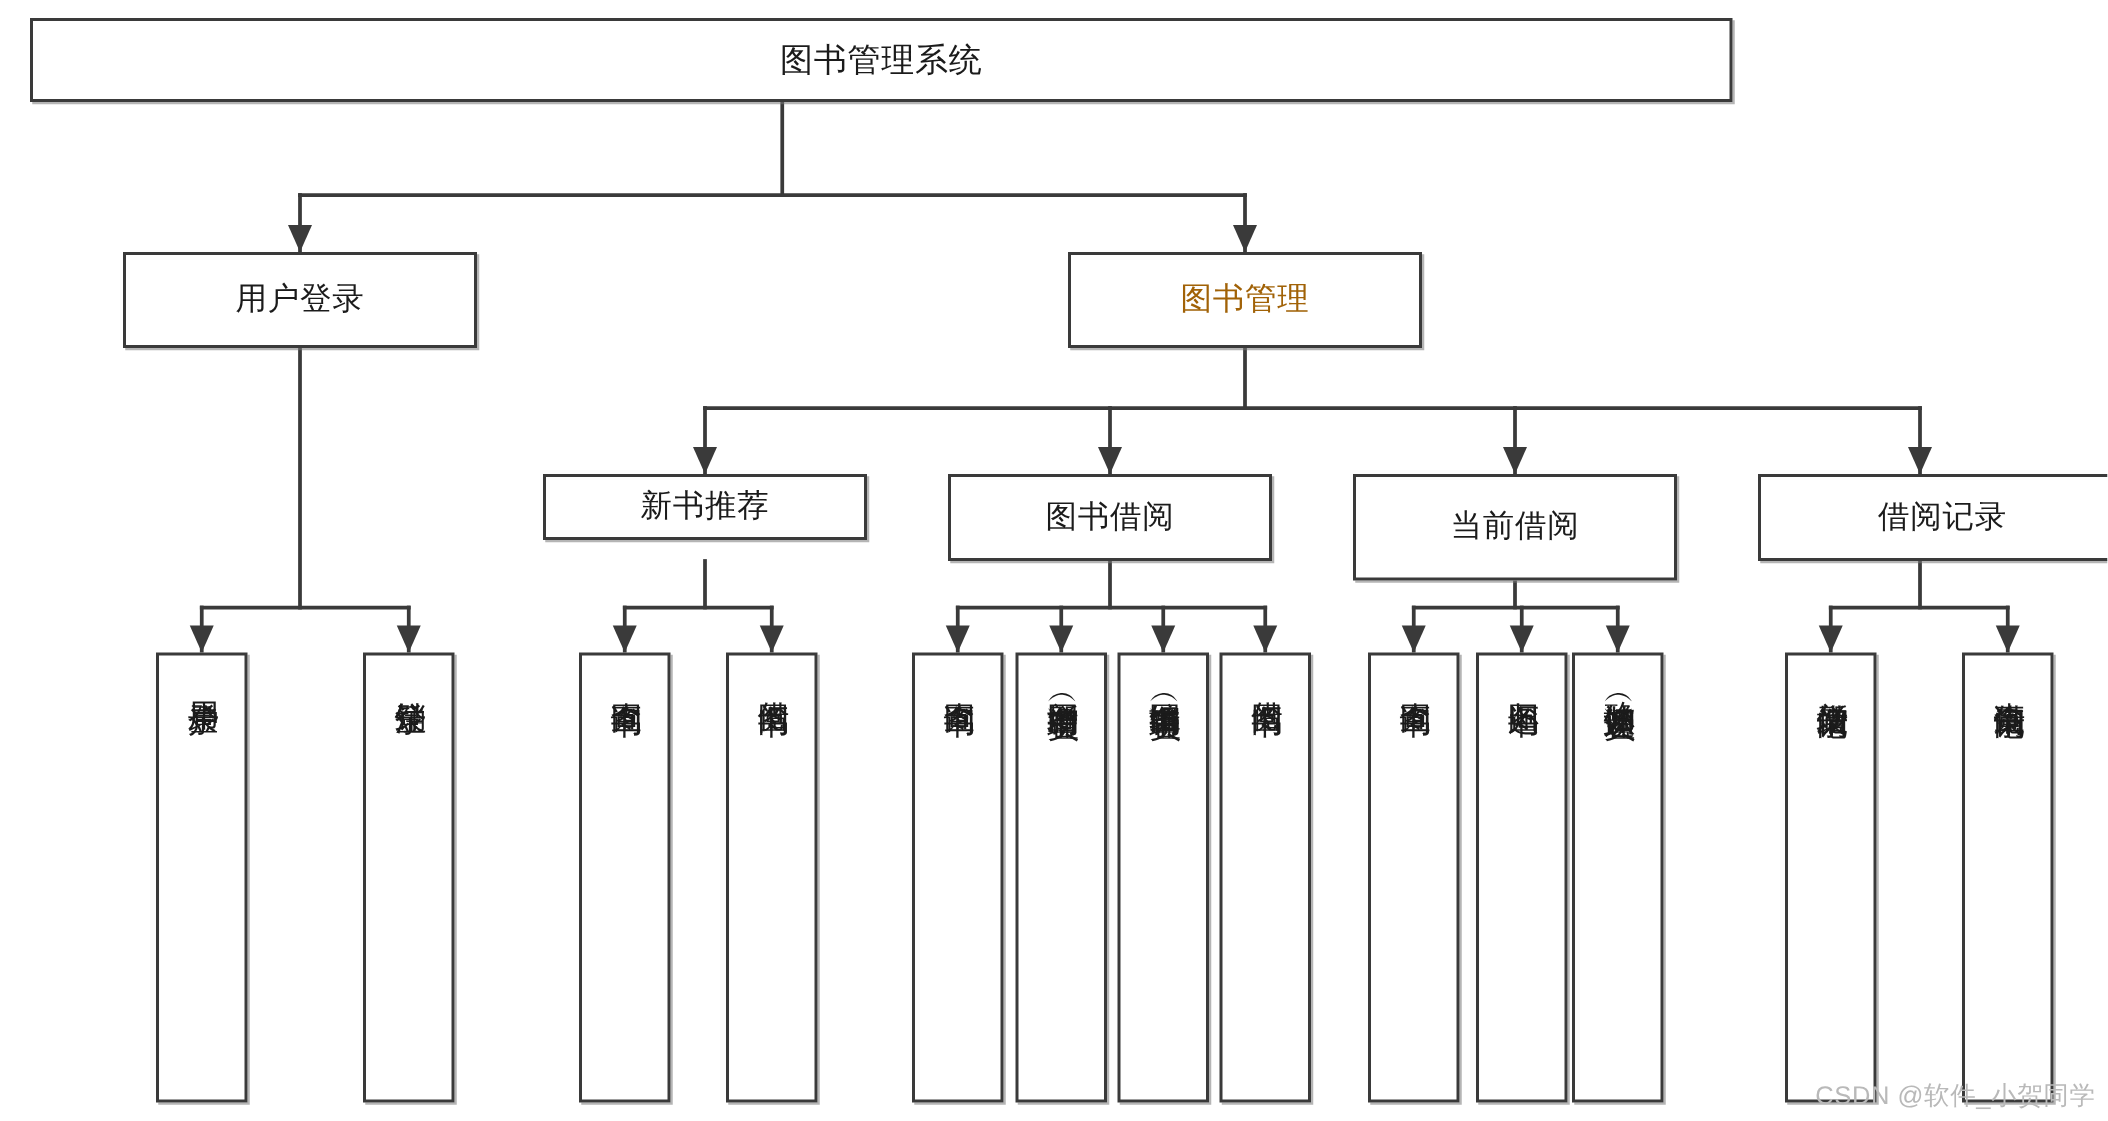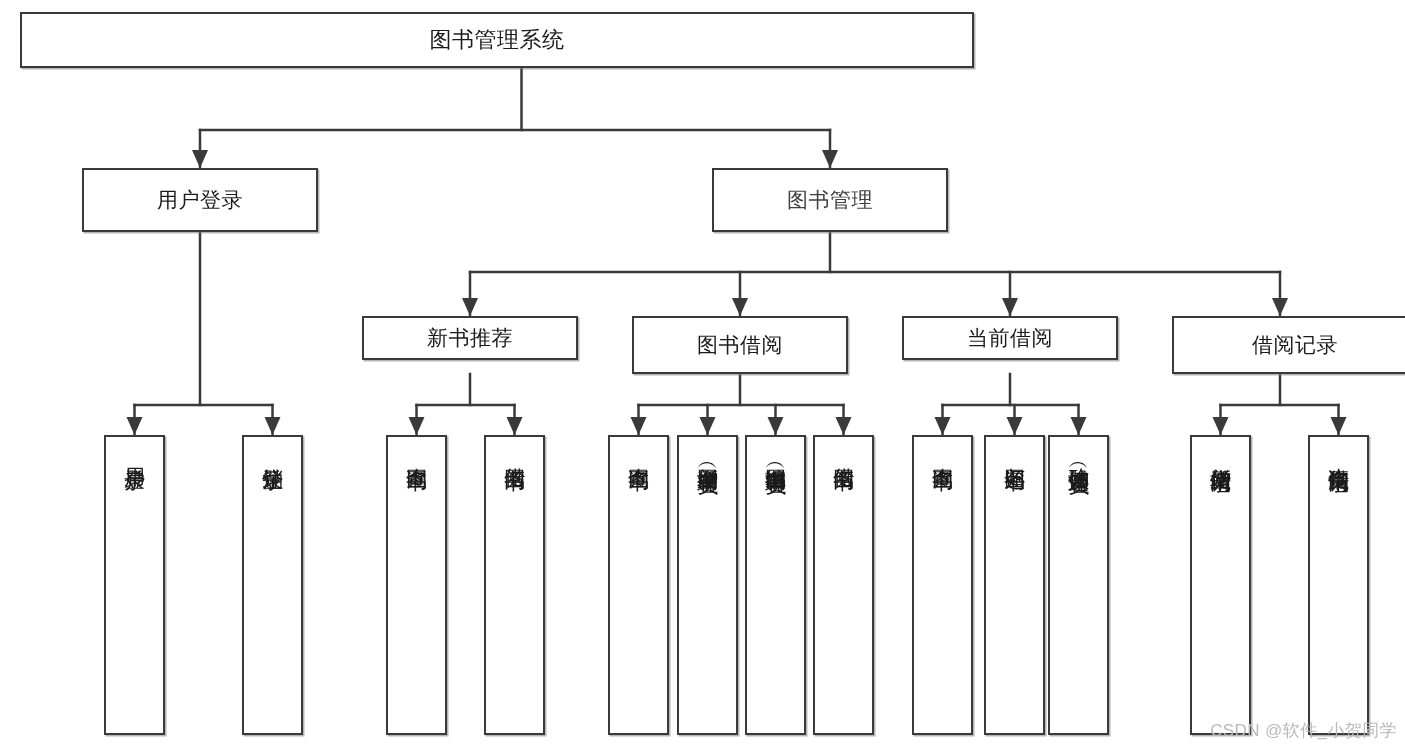--- a/index.html
+++ b/index.html
@@ -125,36 +125,36 @@
       <path d="M 1078.5 405 L 1078.5 435" fill="none" stroke="#3a3a3a" stroke-width="2.5" stroke-linecap="square"></path>
       <polygon points="1070.5,417 1086.5,417 1078.5,435" fill="#3a3a3a"></polygon>
       <path d="M 1280 374 L 1280 405" fill="none" stroke="#3a3a3a" stroke-width="2.5" stroke-linecap="square"></path>
       <path d="M 1220.5 405 L 1338.5 405" fill="none" stroke="#3a3a3a" stroke-width="2.5" stroke-linecap="square"></path>
       <path d="M 1220.5 405 L 1220.5 435" fill="none" stroke="#3a3a3a" stroke-width="2.5" stroke-linecap="square"></path>
       <polygon points="1212.5,417 1228.5,417 1220.5,435" fill="#3a3a3a"></polygon>
       <path d="M 1338.5 405 L 1338.5 435" fill="none" stroke="#3a3a3a" stroke-width="2.5" stroke-linecap="square"></path>
       <polygon points="1330.5,417 1346.5,417 1338.5,435" fill="#3a3a3a"></polygon>
     </svg>
   <div id="nodes-layer">
-      <div class="node h" id="node-root" style="left: 20px; top: 12px; width: 954px; height: 56px; border-color: rgb(58, 58, 58); color: rgb(27, 27, 27);">
+      <div class="node h" id="node-root" style="left: 20px; top: 12px; width: 1135px; height: 56px; border-color: rgb(58, 58, 58); color: rgb(27, 27, 27);">
         <span class="lbl">图书管理系统</span>
       </div>
       <div class="node h" id="node-user_login" style="left: 82px; top: 168px; width: 236px; height: 64px; border-color: rgb(58, 58, 58); color: rgb(27, 27, 27);">
         <span class="lbl">用户登录</span>
       </div>
-      <div class="node h" id="node-book_manage" style="left: 712px; top: 168px; width: 236px; height: 64px; border-color: rgb(58, 58, 58); color: #404040;">
+      <div class="node h" id="node-book_manage" style="left: 712px; top: 168px; width: 236px; height: 64px; border-color: rgb(58, 58, 58); color: #a16207;">
         <span class="lbl">图书管理</span>
       </div>
       <div class="node h" id="node-new_book_rec" style="left: 362px; top: 316px; width: 216px; height: 44px; border-color: rgb(58, 58, 58); color: rgb(27, 27, 27);">
         <span class="lbl">新书推荐</span>
       </div>
       <div class="node h" id="node-book_borrow" style="left: 632px; top: 316px; width: 216px; height: 58px; border-color: rgb(58, 58, 58); color: rgb(27, 27, 27); justify-content: center;">
         <span class="lbl">图书借阅</span>
       </div>
-      <div class="node h" id="node-current_borrow" style="left: 902px; top: 316px; width: 216px; height: 44px; border-color: rgb(58, 58, 58); color: rgb(27, 27, 27);">
+      <div class="node h" id="node-current_borrow" style="left: 902px; top: 316px; width: 216px; height: 71px; border-color: rgb(58, 58, 58); color: rgb(27, 27, 27);">
         <span class="lbl">当前借阅</span>
       </div>
       <div class="node h" id="node-borrow_record" style="left: 1172px; top: 316px; width: 246px; height: 58px; border-color: rgb(58, 58, 58); color: rgb(27, 27, 27);">
         <span class="lbl">借阅记录</span>
       </div>
       <div class="node v" id="node-leaf_user_login" style="left: 104px; top: 435px; width: 61px; height: 300px; border-color: rgb(58, 58, 58); color: rgb(27, 27, 27);">
         <span class="lbl">用户登录</span>
       </div>
       <div class="node v" id="node-leaf_user_logout" style="left: 242px; top: 435px; width: 61px; height: 300px; border-color: rgb(58, 58, 58); color: rgb(27, 27, 27);">
         <span class="lbl">注销登录</span>

